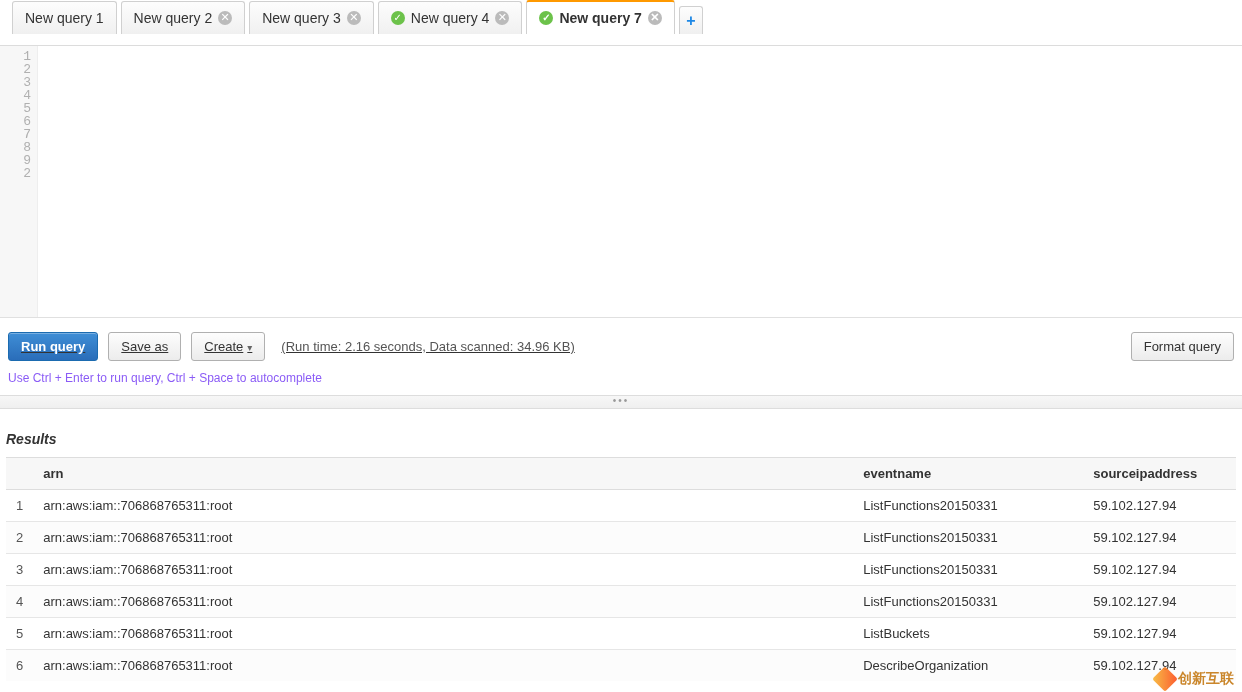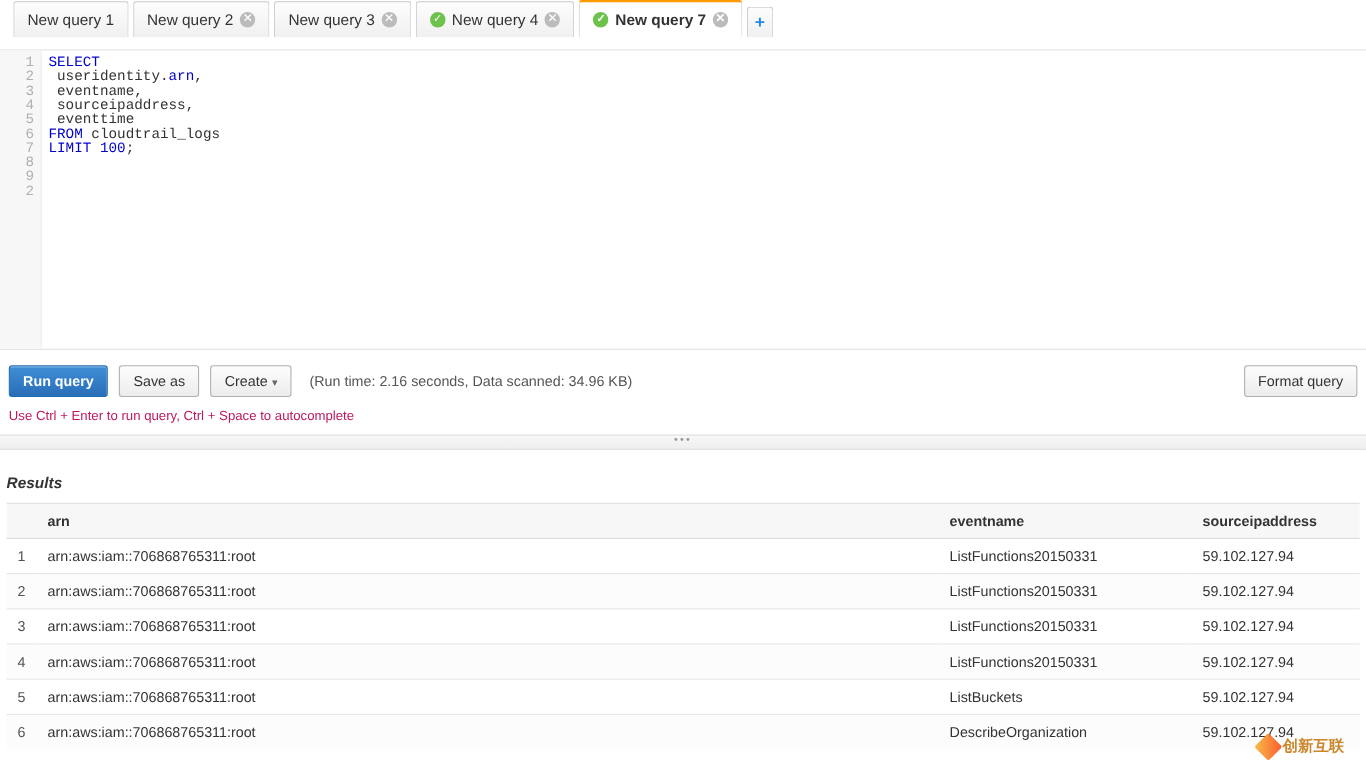--- a/index.html
+++ b/index.html
@@ -95,41 +95,42 @@
     line-height: 13px;
   }
   .kw { color: #0000cd; }
   .num, .ident-blue { color: #0000cd; }
   
   .toolbar {
     display: flex;
     align-items: center;
     gap: 10px;
     padding: 14px 8px 6px 8px;
+    text-decoration: underline;
   }
   .btn {
     padding: 6px 12px;
     border: 1px solid #b0b0b0;
     border-radius: 3px;
     background: linear-gradient(#fdfdfd, #ececec);
     cursor: pointer;
     font-size: 13px;
     color: #333;
   }
   .btn.primary {
     font-weight: bold;
     color: #fff;
     border: 1px solid #1b6bb0;
     background: linear-gradient(#3f8ed6, #2a6db9);
     box-shadow: inset 0 1px 0 rgba(255,255,255,.3);
   }
   .run-info { color: #555; margin-left: 6px; }
   .toolbar-right { margin-left: auto; padding-left: 26px; }
   .hint {
-    color: #be185d;
+    color: #8b5cf6;
     font-size: 12px;
     padding: 4px 8px 10px 8px;
   }
   
   .splitter {
     height: 14px;
     background: linear-gradient(#f7f7f7,#efefef);
     border-top: 1px solid #ddd;
     border-bottom: 1px solid #ddd;
     text-align: center;
@@ -168,21 +169,21 @@
   table.results td.idx, table.results th.idx {
     width: 24px;
     color: #555;
   }
   table.results tbody tr:nth-child(even) { background: #fcfcfc; }
   col.arn { width: 820px; }
   col.evt { width: 230px; }
   
   .watermark {
     position: fixed;
-    right: 20px; bottom: 4px;
+    right: 8px; bottom: 4px;
     font-size: 14px;
     color: #c57a16;
     font-weight: bold;
     pointer-events: none;
     display: flex; align-items: center; gap: 4px;
     opacity: .9;
   }
   .watermark .pen {
     width: 18px; height: 18px;
     background: linear-gradient(135deg,#f7b733,#fc4a1a);
@@ -230,30 +231,20 @@
       <div>2</div>
       <div>3</div>
       <div>4</div>
       <div>5</div>
       <div>6</div>
       <div>7</div>
       <div>8</div>
       <div>9</div>
       <div>2</div>
     </div>
-  <div class="code" id="code"><span class="kw">SELECT</span>
- useridentity.<span class="ident-blue">arn</span>,
- eventname,
- sourceipaddress,
- eventtime
-<span class="kw">FROM</span> cloudtrail_logs
-<span class="kw">LIMIT</span> <span class="num">100</span>;
-
-
-</div>
 </div>
 
 <div class="toolbar">
   <button class="btn primary">Run query</button>
   <button class="btn">Save as</button>
   <button class="btn">
     <span>Create</span><span class="caret">▾</span>
   </button>
   <span class="run-info">(Run time: 2.16 seconds, Data scanned: 34.96 KB)</span>
   <div class="toolbar-right">

